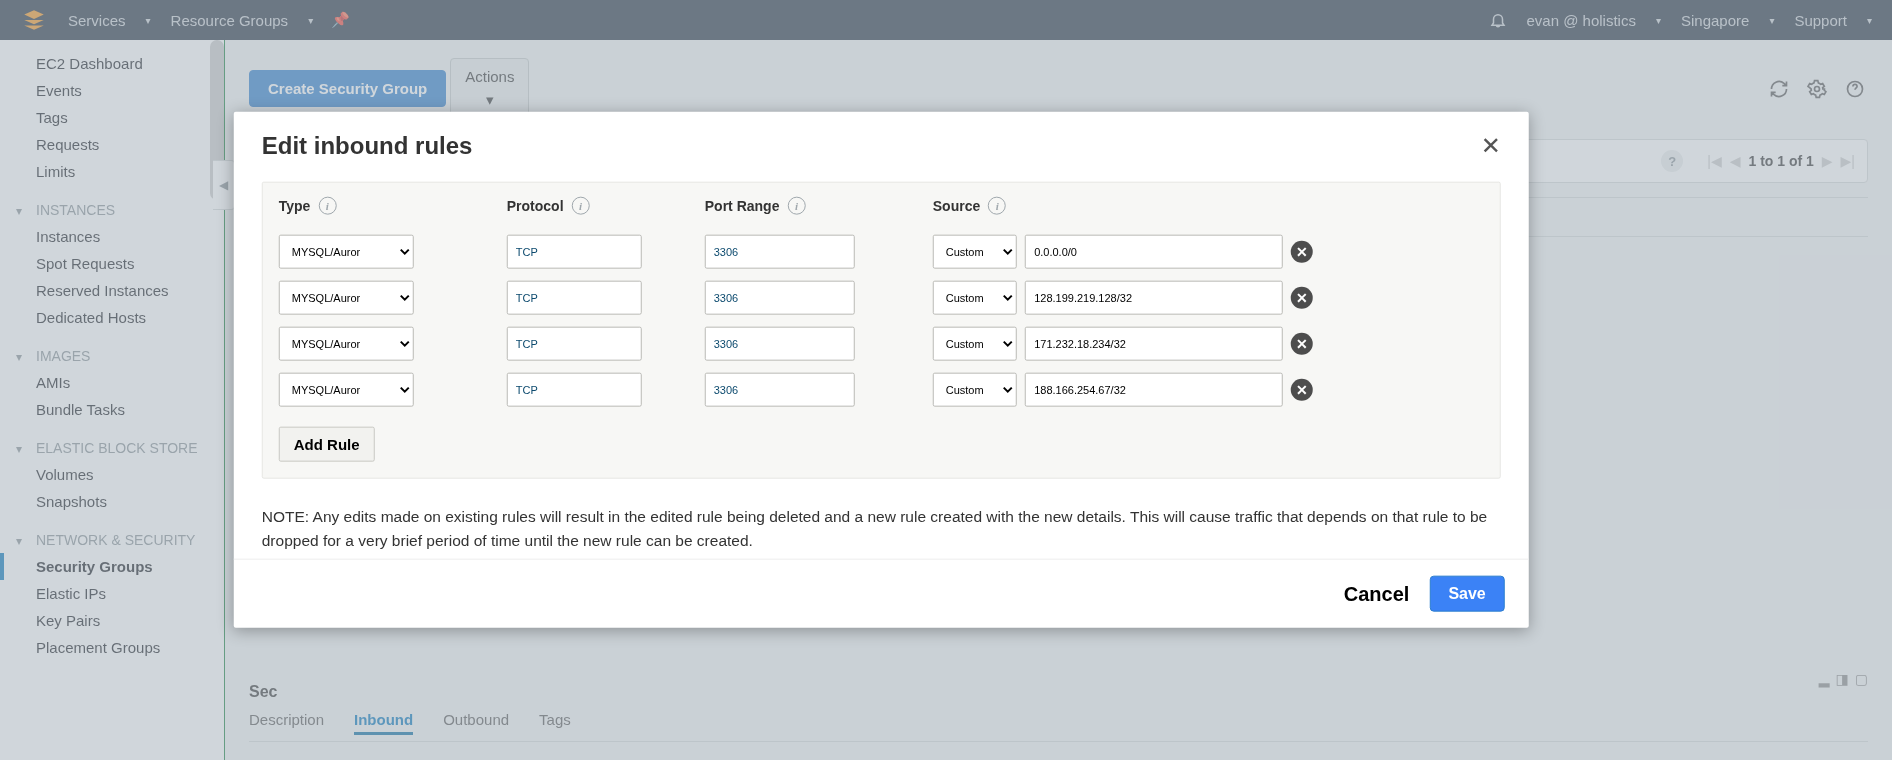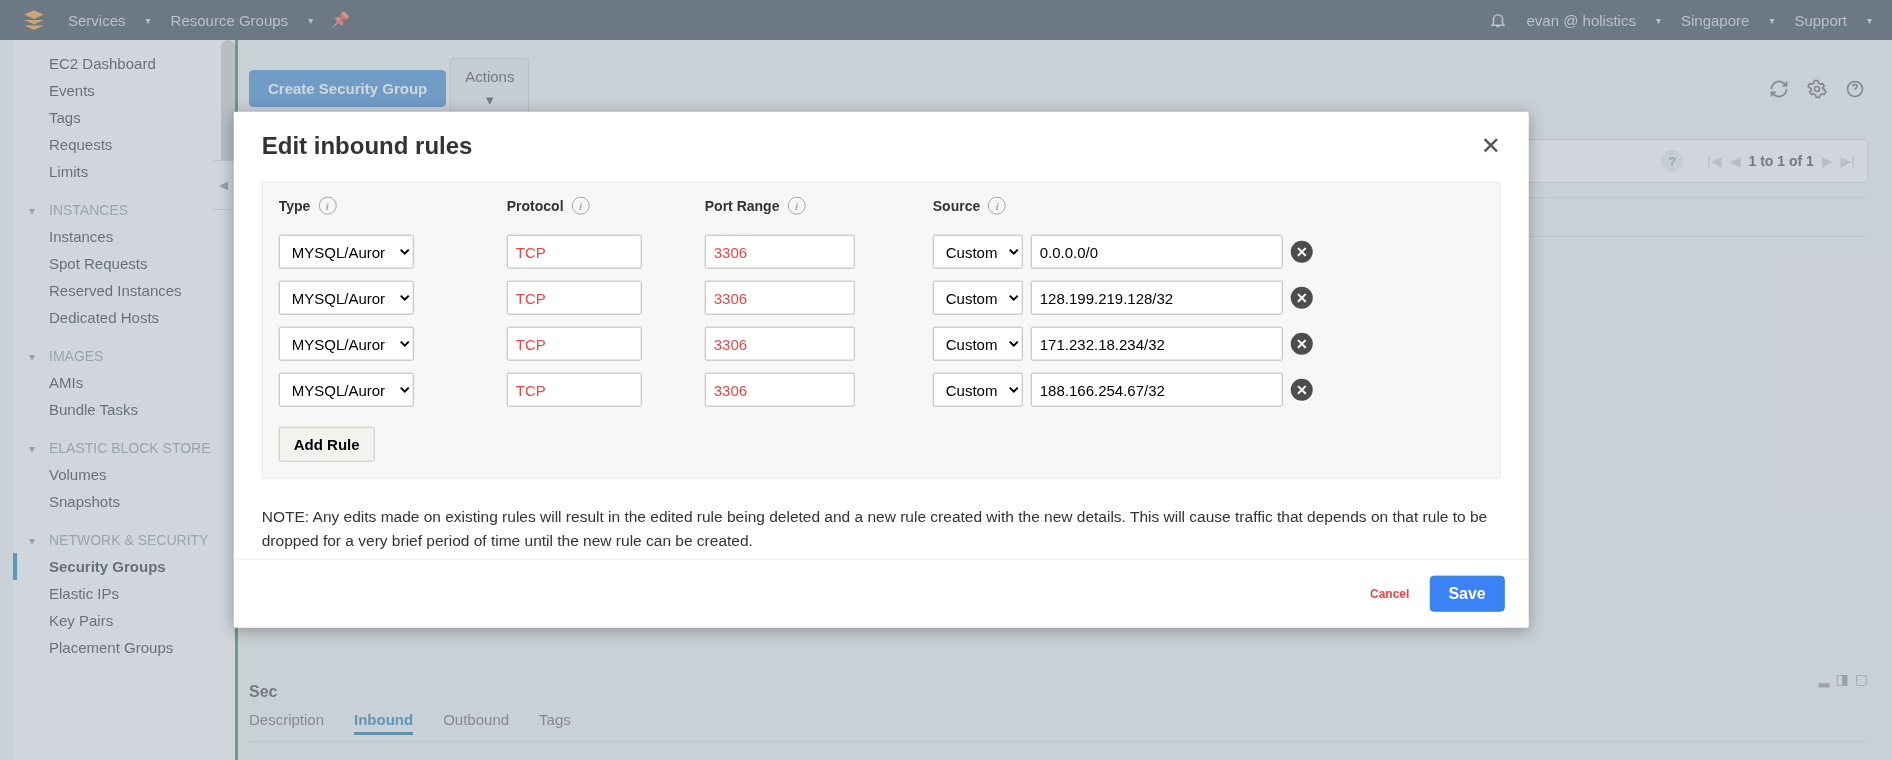--- a/index.html
+++ b/index.html
@@ -8,39 +8,39 @@
 
   
   .topnav { height: 40px; background: #232f3e; color: #cbd0d6; display: flex; align-items: center; padding: 0 10px; width: 100%; }
   .topnav .logo { width: 28px; height: 28px; margin: 0 10px; display:flex; align-items:center; justify-content:center; }
   .topnav .item { margin: 0 10px; cursor: pointer; display:flex; align-items:center; gap:20px; font-size:15px; }
   .topnav .caret { font-size:10px; }
   .topnav .pin { margin-left: 8px; font-size:15px; }
   .topnav .spacer { flex:1; }
 
   
-  .sidebar { position:absolute; top:40px; left:13px; width:225px; bottom:0; background:#fff; border-right:3px solid #15803d; font-size:15px; }
+  .sidebar { position:absolute; top:40px; left:0; width:225px; bottom:0; background:#fff; border-right:1px solid #15803d; font-size:15px; }
   .sidebar-inner { position:absolute; inset:0; overflow:hidden; }
   .sidebar ul { list-style:none; padding: 10px 0 20px 0; }
   .sidebar li { padding: 5px 12px 5px 36px; cursor:pointer; color:#16191f; position:relative; }
   .sidebar li.section { padding-left:36px; color:#879196; font-weight:400; font-size:14px; cursor:default; margin-top:12px; }
   .sidebar li.plain { padding-left:36px; }
   .sidebar li.active { font-weight:700; }
   .sidebar li.active::before { content:""; position:absolute; left:0; top:0; bottom:0; width:4px; background:#0073bb; }
   .sidebar .collapse-ico { position:absolute; left:16px; color:#879196; font-size:12px; top:7px;}
   .sidebar-scroll { position:absolute; right:0; top:0; width:14px; height:160px; background:#c9c9c9; border-radius:7px; }
 
   .sidebar-toggle { position:absolute; top:50%; left:213px; width:22px; height:50px; background:#fff; border:1px solid #d5d9d9; border-left:none; border-radius:0 4px 4px 0; display:flex; align-items:center; justify-content:center; color:#879196; cursor:pointer; transform:translateY(-220px); font-size:12px; }
 
   
   .main { position:absolute; top:40px; left:225px; right:0; bottom:0; padding: 18px 24px; }
   .toolbar { display:flex; align-items:center; gap:4px; }
   .btn-primary { background:#2b7dcd; color:#fff; border:1px solid #2b7dcd; padding:9px 18px; border-radius:4px; font-size:15px; font-weight:700; cursor:pointer; }
   .btn-default { background:#eaeded; color:#333; border:1px solid #c5cac9; padding:9px 14px; border-radius:4px; font-size:15px; cursor:pointer; display:flex; align-items:center; gap:6px;flex-direction:column;}
-  .btn-plain { background:transparent; border:none; color:#ef4444; font-size:12px; cursor:pointer; font-weight:700; }
+  .btn-plain { background:transparent; border:none; color:#000000; font-size:20px; cursor:pointer; font-weight:700; }
   .btn-save { background:#3b82f6; color:#fff; border:1px solid #2b7dcd; padding:8px 18px; border-radius:4px; font-size:16px; font-weight:700; cursor:pointer; }
   .toolbar-right { margin-left:auto; display:flex; align-items:center; gap:12px; color:#555;}
   .icon-circle { width:26px; height:26px; border-radius:50%; display:flex; align-items:center; justify-content:center; color:#555; cursor:pointer; }
 
   .searchbar { margin-top:20px; background:#fff; border:1px solid #d5d9d9; border-radius:4px; height:44px; display:flex; align-items:center; padding:0 12px; gap:10px; position:relative; }
   .searchbar .sico { color:#879196; }
   .searchbar .chip { display:flex; align-items:center; gap:6px; font-size:15px; color:#444;}
   .searchbar .chip .k { font-weight:700; }
   .searchbar .chip .x { color:#879196; cursor:pointer; }
   .searchbar .addf { color:#a0a8ad; margin-left:12px;}
@@ -65,24 +65,24 @@
   .modal-head { padding: 20px 28px 12px; display:flex; align-items:center; }
   .modal-head h2 { font-size:24px; font-weight:700; }
   .modal-close { margin-left:auto; font-size:24px; cursor:pointer; color:#555; }
   .modal-body { padding: 10px 28px 16px; }
   .rules-area { background:#f7f7f5; border:1px solid #e6e6e3; border-radius:2px; }
   .rules-head { display:grid; grid-template-columns: 220px 190px 220px 350px 60px; gap:8px; padding: 14px 16px; font-weight:700; color:#333; align-items:center;}
   .rules-head .h { display:flex; align-items:center; gap:8px;}
   .info-i { width:18px; height:18px; border-radius:50%; border:1.5px solid #a0a8ad; color:#a0a8ad; display:flex; align-items:center; justify-content:center; font-size:11px; font-style:italic; font-family:serif;}
   .rules-row { display:grid; grid-template-columns: 220px 190px 220px 350px 60px; gap:8px; padding: 6px 16px; align-items:center;}
   .rules-row select, .rules-row input[type=text]{
-    width:100%; height:34px; padding:4px 8px; font-size:15px; border:1px solid #b9b9b5; border-radius:2px; background:#fff;
+    width:100%; height:34px; padding:4px 8px; font-size:11px; border:1px solid #b9b9b5; border-radius:2px; background:#fff;
   }
   .rules-row select { width:135px; }
-  .rules-row .ro { background:#efefed; color:#ef4444; }
+  .rules-row .ro { background:#efefed; color:#0c4a6e; }
   .rules-row .src { display:flex; gap:8px; align-items:center;}
   .rules-row .src select { width:110px; }
   .del-ico { width:22px; height:22px; border-radius:50%; background:#4d4d4d; color:#fff; display:flex; align-items:center; justify-content:center; cursor:pointer; font-size:14px; font-weight:700;}
   .addrule { margin: 14px 16px 16px; }
   .addrule button { background:#f2f2ef; border:1px solid #c8c8c3; padding:8px 14px; border-radius:2px; font-size:15px; cursor:pointer; font-weight:700;}
   .note { padding: 10px 28px 6px; line-height:1.55; font-size:15.5px; color:#333;}
   .modal-foot { border-top:1px solid #eee; padding: 16px 24px; display:flex; justify-content:flex-end; gap:20px; align-items:center;}
 
   .caret-sm::after{content:"▾"; font-size:10px; margin-left:4px; color:#888;}
   svg { display:block; }

